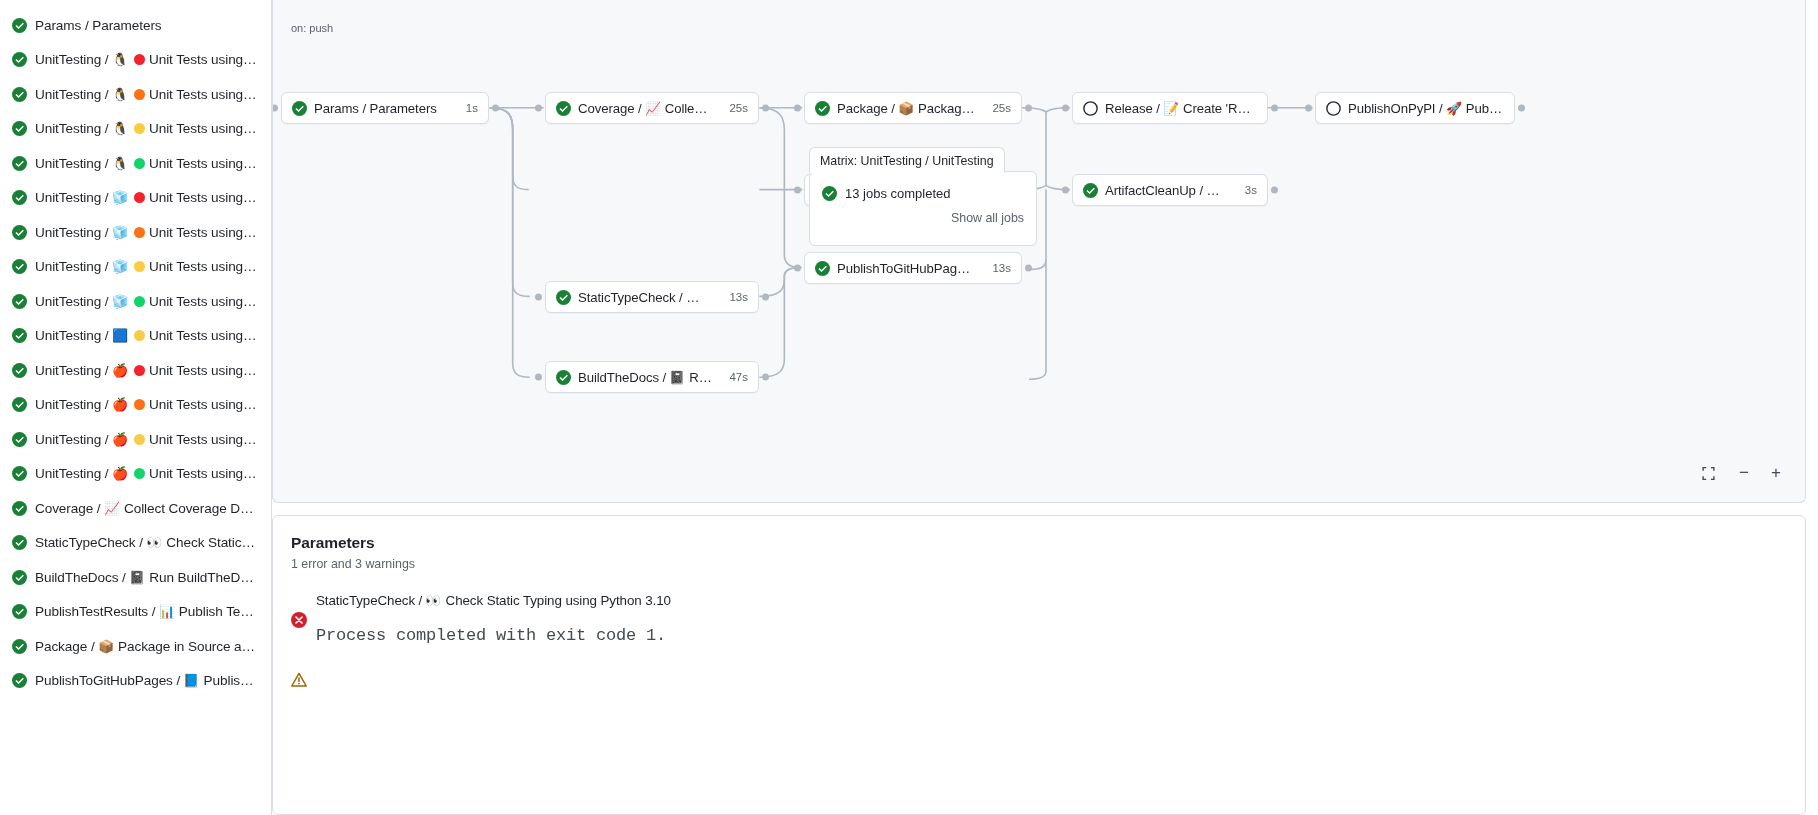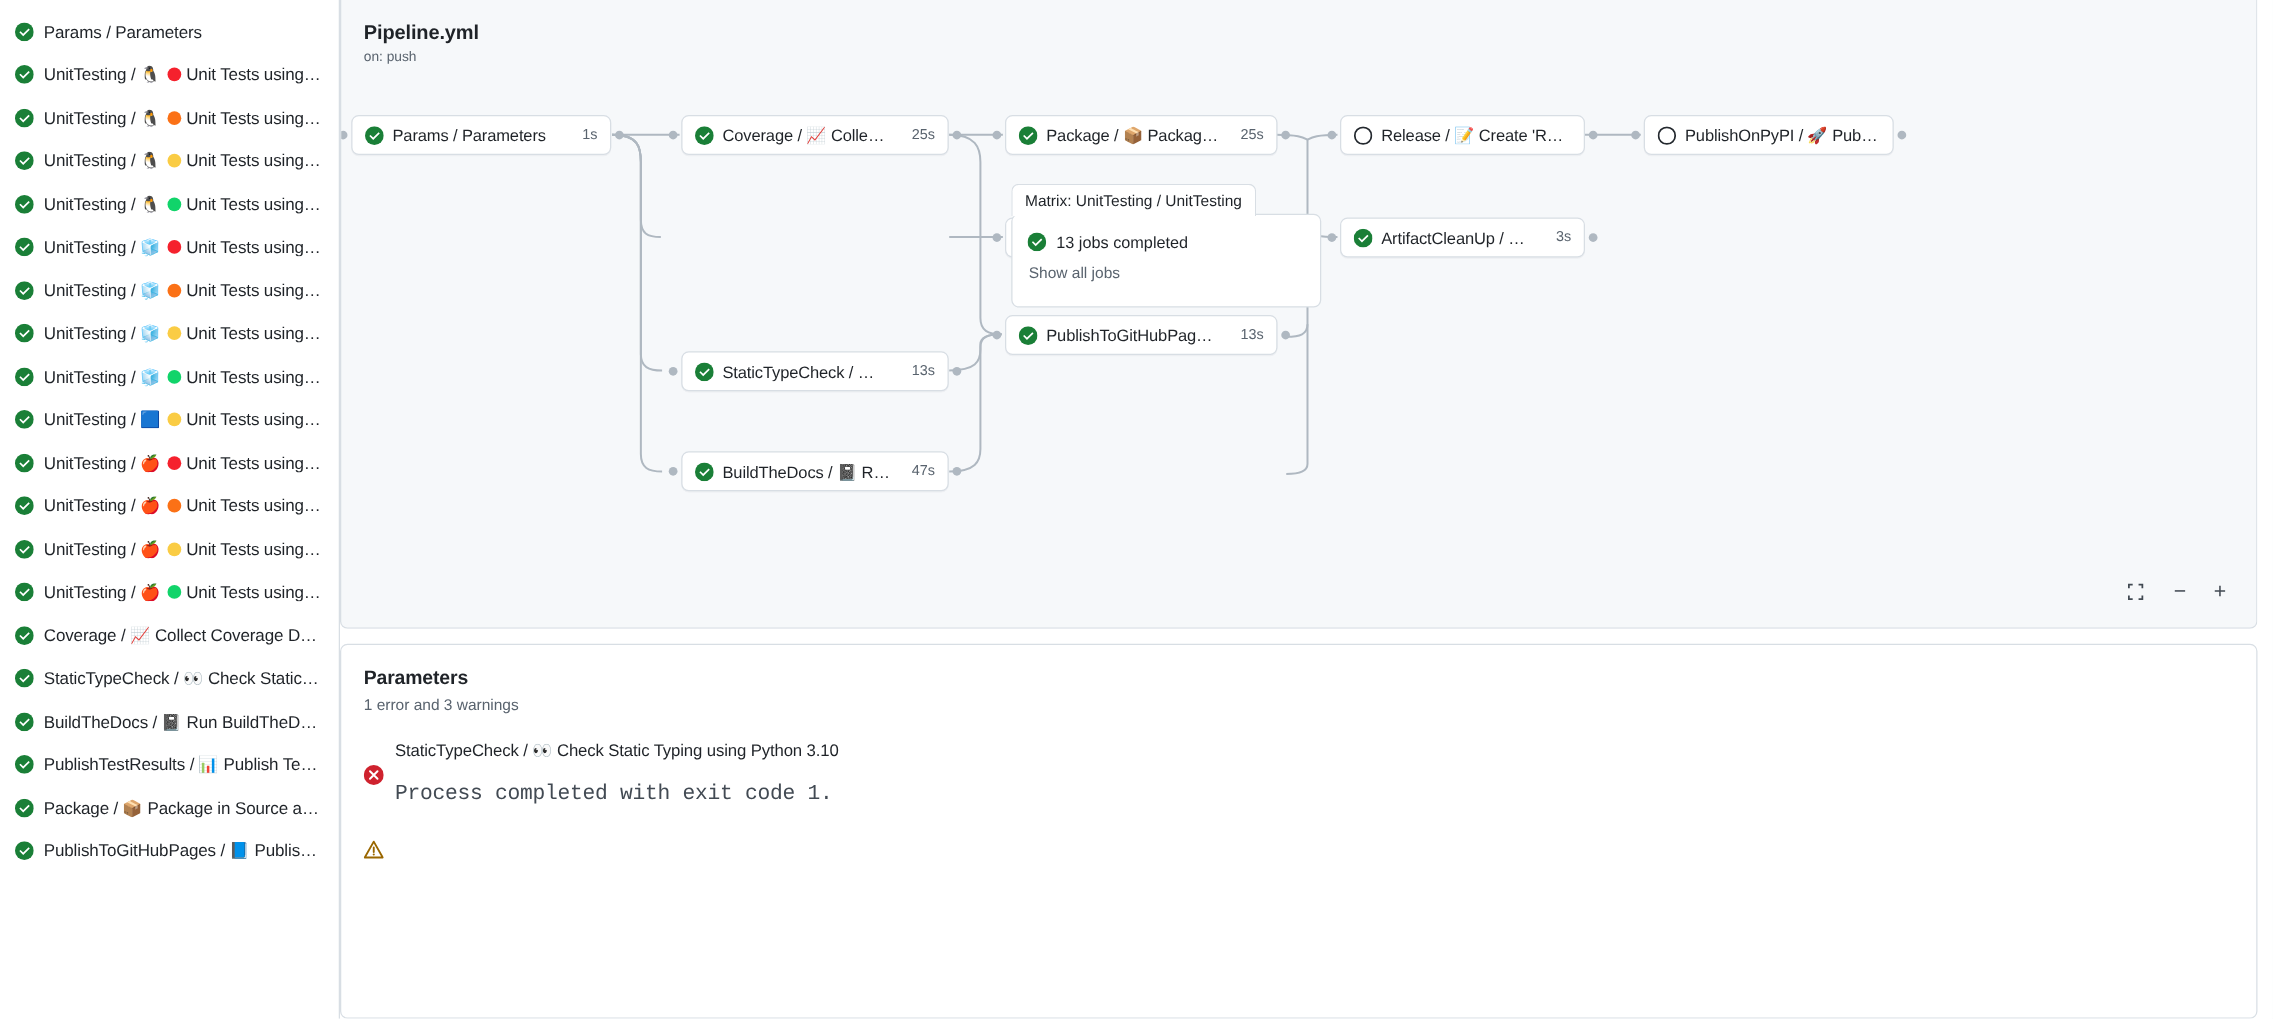--- a/index.html
+++ b/index.html
@@ -341,21 +341,20 @@
           </svg>
         </span>
         <span class="label"><span>PublishToGitHubPages / </span><span class="emoji">📘</span> <span>Publish to G…</span></span>
       </div>
     </div>
 
   <div class="main">
 
     <div class="graph-card">
       <div class="graph-head">
-        <div class="graph-title">Pipeline.yml</div>
         <div class="graph-sub">on: push</div>
       </div>
 
       <div class="canvas">
         <svg class="edges" viewBox="0 0 1534 503" preserveAspectRatio="none">
           <g fill="none" stroke="#afb8c1" stroke-width="1.6">
 
             <path d="M 217 108 L 271 108"></path>
 
             <path d="M 217 108 C 238 108 240 118 240 130 L 240 176 C 240 187 245 190 256 190"></path>
@@ -498,21 +497,21 @@
                   <circle cx="8" cy="8" r="8" fill="#1a7f37"></circle>
                   <path d="M11.6 5.1 7 9.7 4.7 7.4l-1 1 3.3 3.3 5.6-5.6z" fill="#fff"></path>
                 </svg>
               </span>
               <span class="ntext"><span>BuildTheDocs / </span><span class="emoji">📓</span> <span>Run Buil…</span></span>
               <span class="dur">47s</span>
               <span class="port right"></span>
             </div>
           </div>
 
-        <div class="matrix" style="left:536px; top:171px; width:248px; height:75px;">
+        <div class="matrix" style="left:536px; top:171px; width:228px; height:75px;text-align:right;">
           <div class="matrix-tab">
             <span>Matrix: UnitTesting / UnitTesting</span>
           </div>
           <div class="matrix-body">
             <div class="matrix-row">
               <span class="ico">
                 <svg width="15" height="15" viewBox="0 0 16 16">
                     <circle cx="8" cy="8" r="8" fill="#1a7f37"></circle>
                     <path d="M11.6 5.1 7 9.7 4.7 7.4l-1 1 3.3 3.3 5.6-5.6z" fill="#fff"></path>
                   </svg>

